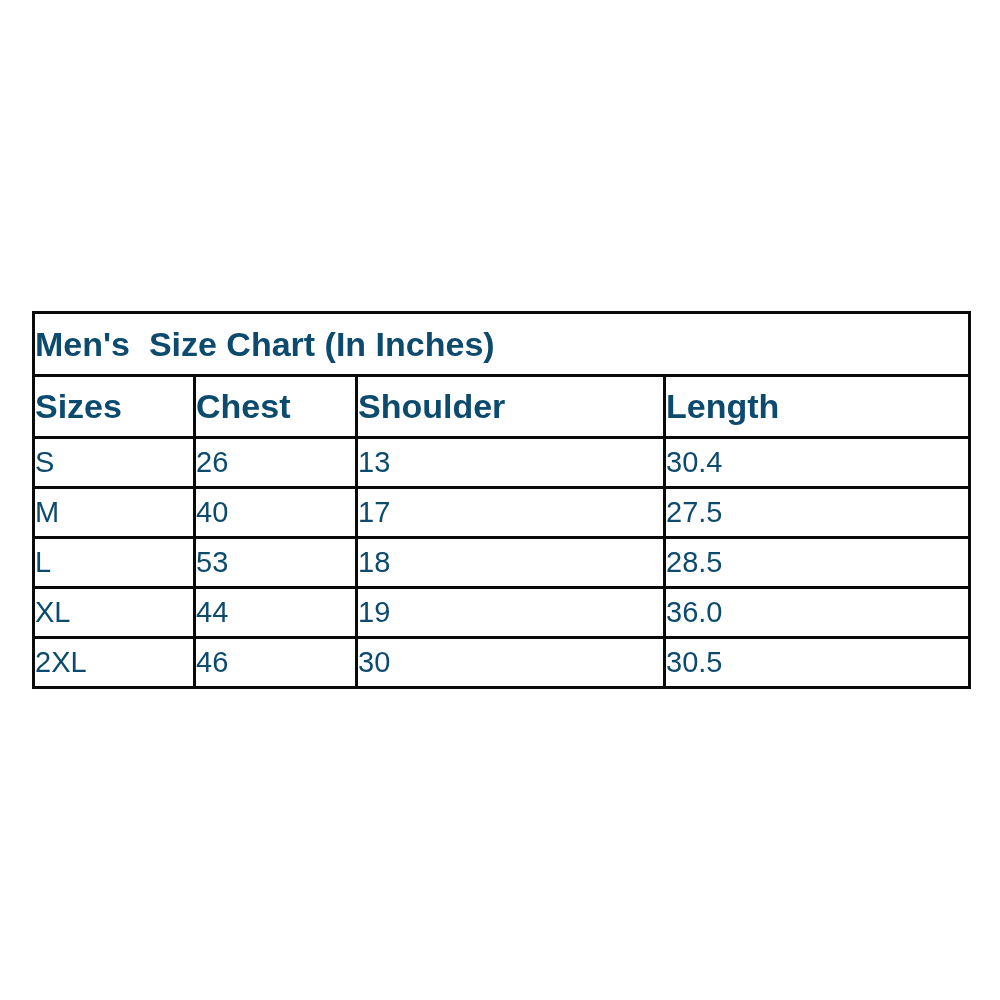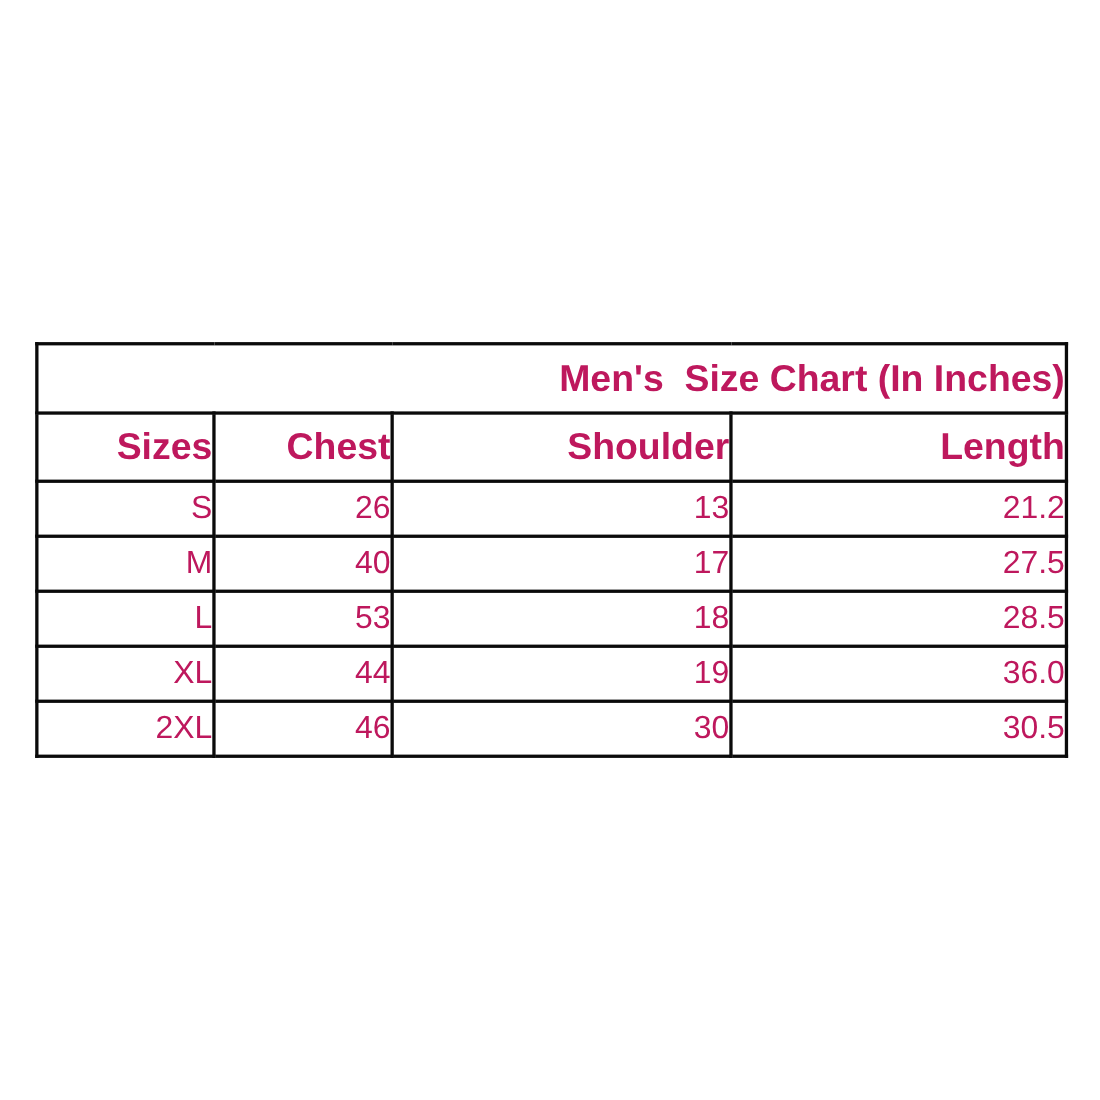--- a/index.html
+++ b/index.html
@@ -19,23 +19,23 @@
     position: absolute;
     left: 32px;
     top: 311px;
     width: 936px;
     border-collapse: collapse;
     table-layout: fixed;
     background: #ffffff;
   }
   table.size-chart td, table.size-chart th {
     border: 3px solid #0a0a0a;
-    text-align: right;
+    text-align: left;
     vertical-align: middle;
-    color: #be185d;
+    color: #0c4a6e;
     padding: 0;
     overflow: hidden;
   }
   tr.title-row td {
     height: 60px;
     font-size: 34px;
     font-weight: bold;
     white-space: pre; 
   }
   tr.header-row th {
@@ -69,21 +69,21 @@
       <th>Sizes</th>
           <th>Chest</th>
           <th>Shoulder</th>
           <th>Length</th>
         </tr>
 
     <tr class="data-row">
           <td>S</td>
           <td>26</td>
           <td>13</td>
-          <td>21.2</td>
+          <td>30.4</td>
         </tr>
         <tr class="data-row">
           <td>M</td>
           <td>40</td>
           <td>17</td>
           <td>27.5</td>
         </tr>
         <tr class="data-row">
           <td>L</td>
           <td>53</td>

